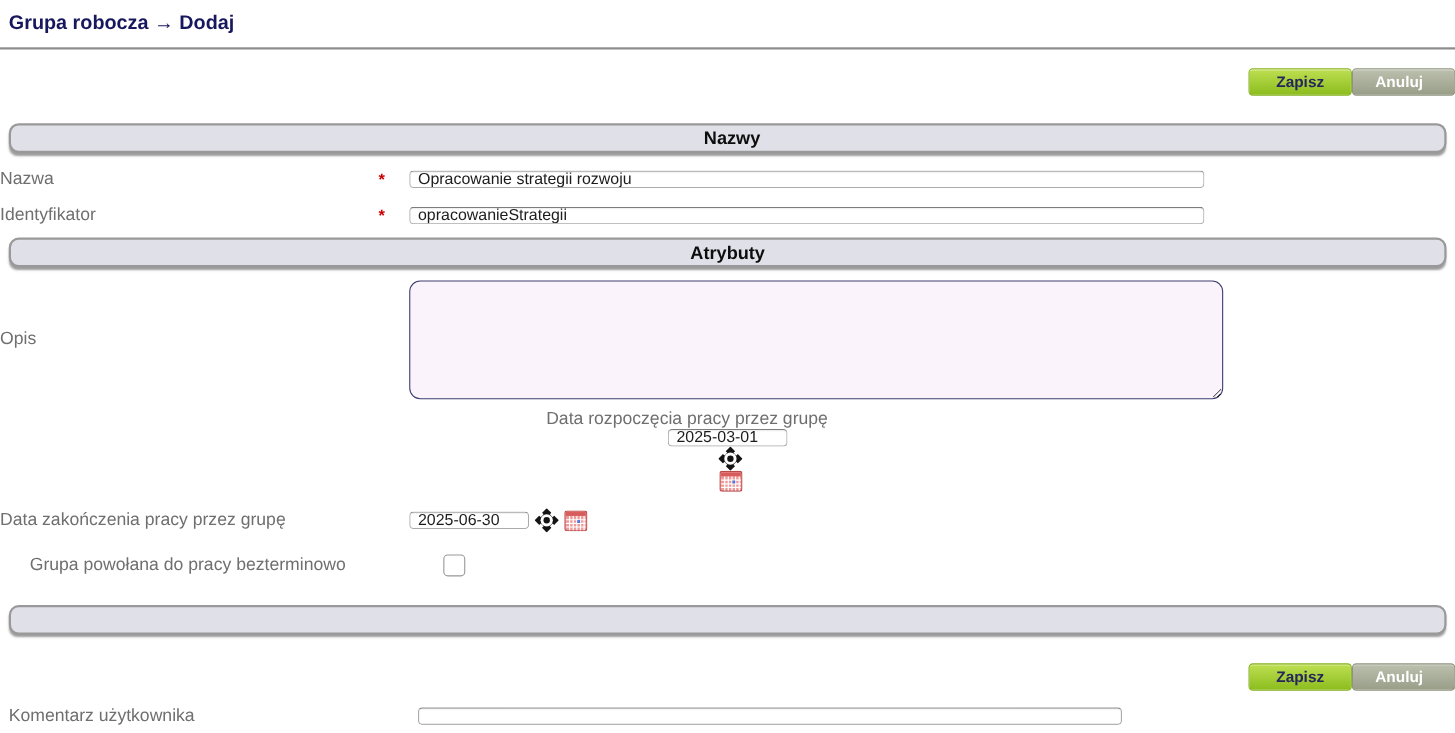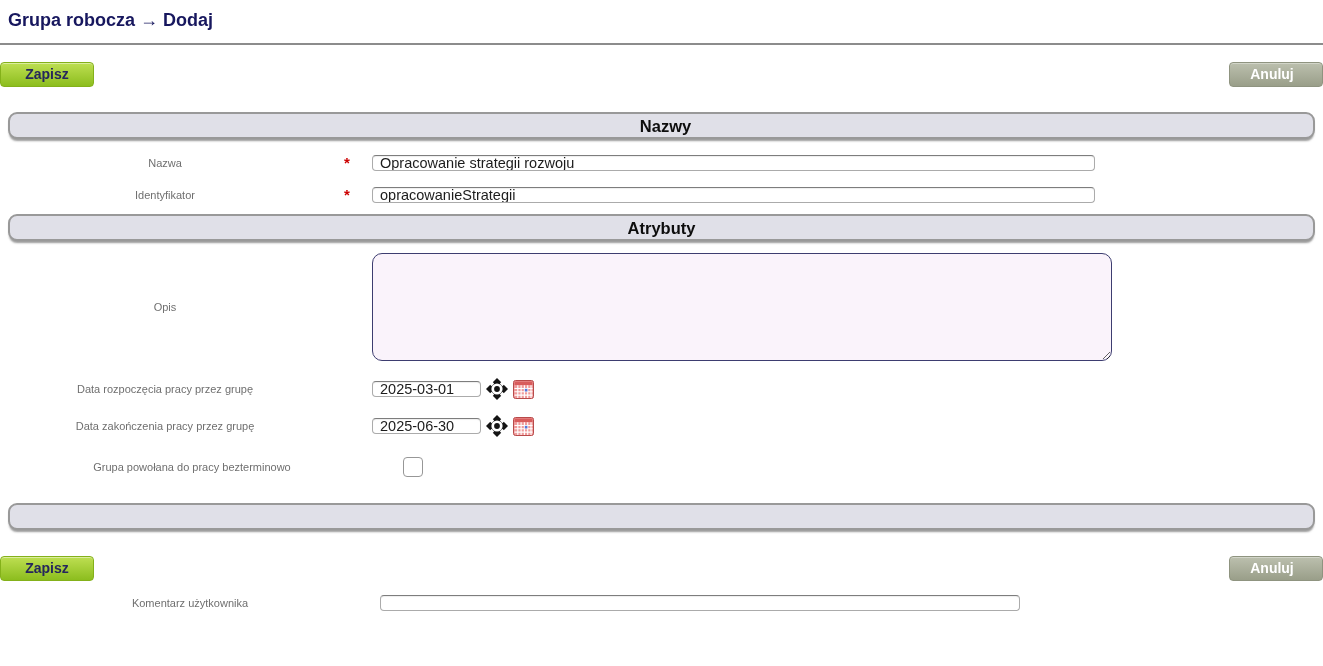--- a/index.html
+++ b/index.html
@@ -17,22 +17,21 @@
     color: #17175e;
   }
   .title-rule {
     margin: 12px 0 0 0;
     height: 0;
     border: 0;
     border-top: 2px solid #8c8c8c;
   }
   .toolbar {
     display: flex;
-    justify-content: space-between;
-    gap: 5px;
+    justify-content: flex-end;
     margin-top: 17px;
   }
   .btn {
     min-width: 94px;
     height: 25px;
     padding: 0 16px;
     font-family: inherit;
     font-size: 14px;
     font-weight: bold;
     border-radius: 4px;
@@ -69,22 +68,22 @@
   .bar-names      { margin-top: 25px; padding-left: 8px; }
   .bar-attributes { margin-top: 11px; }
   .bar-empty      { margin-top: 26px; }
   .row {
     display: flex;
     align-items: center;
     margin-top: 15px;
   }
   .lbl {
     width: 330px;
-    text-align: center;
-    font-size: 11px;
+    text-align: left;
+    font-size: 16px;
     color: #6f6f6f;
     flex: none;
   }
   .ast {
     width: 42px;
     padding-left: 14px;
     flex: none;
     color: #cc0000;
     font-size: 15px;
     font-weight: bold;
@@ -112,21 +111,21 @@
     background: #faf3fb;
     border: 1px solid #3d3d70;
     border-radius: 10px;
     resize: both;
     font-family: inherit;
     font-size: 14px;
     padding: 6px 8px;
     color: #1c1c1c;
     outline: none;
   }
-  .row-dates1 { margin-top: 17px; }
+  .row-dates1 { margin-top: 9px; flex-direction: column; }
   .icon-btn {
     display: inline-flex;
     align-items: center;
     margin-left: 5px;
     cursor: pointer;
     flex: none;
   }
   .checkbox {
     appearance: none;
     -webkit-appearance: none;

